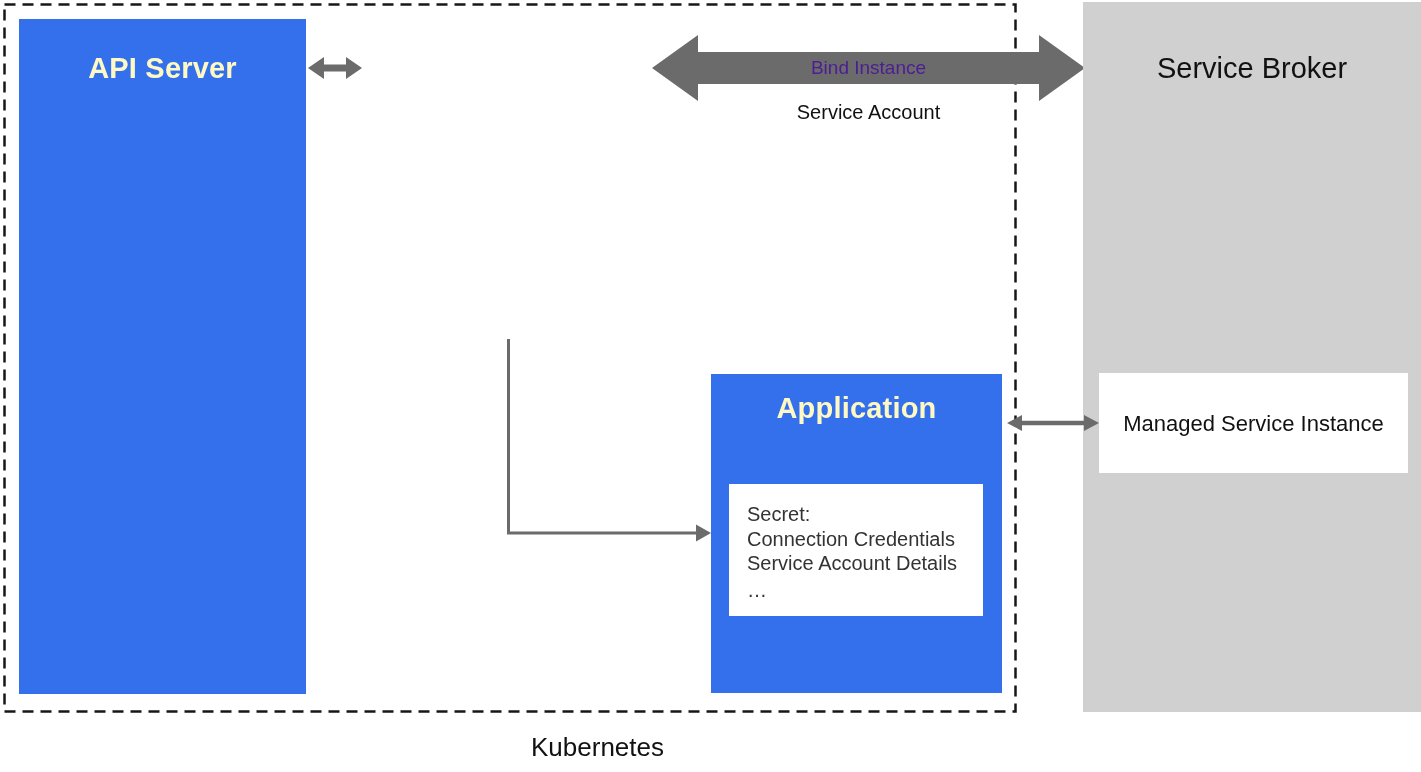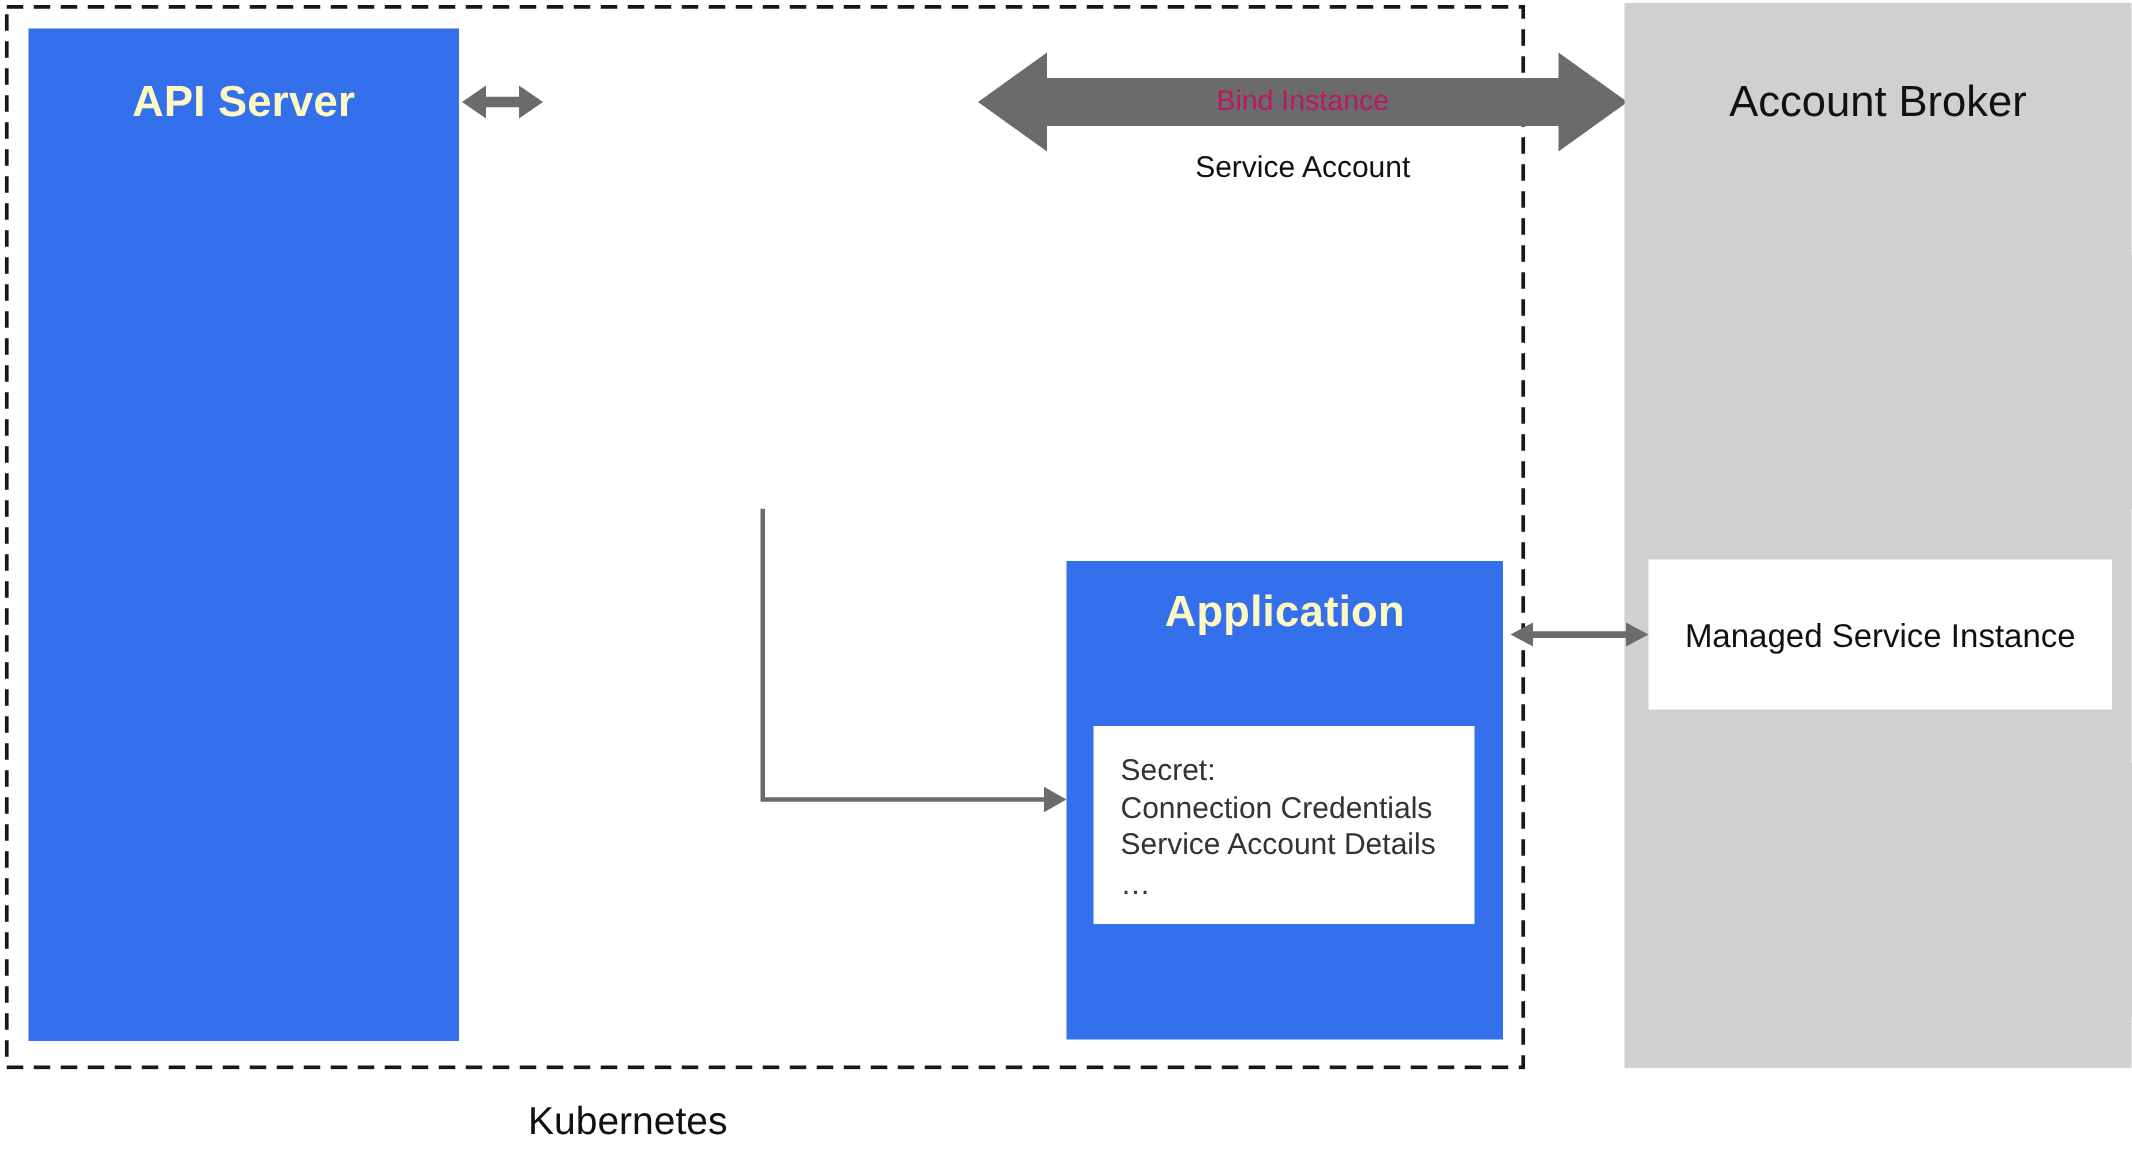--- a/index.html
+++ b/index.html
@@ -16,21 +16,21 @@
     width: 1421px; height: 772px; overflow: hidden;
   }
   .canvas { position: relative; width: 1421px; height: 772px; background: #ffffff; }
 
   .abs { position: absolute; }
 
   
   .k8s-border { left: 3px; top: 3px; }
   .k8s-label {
     left: 352px; top: 732px; width: 312px;
-    text-align: left; font-size: 26px; line-height: 30px; color: var(--text-black);
+    text-align: right; font-size: 26px; line-height: 30px; color: var(--text-black);
   }
 
   
   .box-blue { background: var(--blue); }
   .box-title {
     position: absolute; left: 0; width: 100%;
     text-align: center; color: #fef9c3; font-weight: bold;
     font-size: 29px; line-height: 36px; letter-spacing: 0.2px;
   }
 
@@ -69,21 +69,21 @@
   .msi-box {
     position: absolute; left: 16px; top: 371px; width: 309px; height: 100px;
     background: #ffffff; display: flex; align-items: center; justify-content: center;
     text-align: center; color: var(--text-black); font-size: 22px; line-height: 33px;
     padding: 1px 18px;
   }
 
   
   .bind-label {
     left: 652px; top: 56px; width: 433px; text-align: center;
-    color: #be185d; font-size: 19px; line-height: 24px;
+    color: #4c1d95; font-size: 19px; line-height: 24px;
   }
   .service-account-label {
     left: 652px; top: 100px; width: 433px; text-align: center;
     color: var(--text-black); font-size: 20px; line-height: 24px;
   }
 
   .arrow-fill { fill: var(--arrow-gray); }
   .arrow-stroke { stroke: var(--arrow-gray); fill: none; }
   .dash-stroke { stroke: #171717; fill: none; }
 </style>
@@ -120,21 +120,21 @@
     <div class="box-title">Application</div>
     <div class="secret-box">
       <div class="secret-title">Secret:</div>
       <div class="secret-line">Connection Credentials</div>
       <div class="secret-line">Service Account Details</div>
       <div class="secret-line secret-ellipsis">…</div>
     </div>
   </div>
 
   <div class="abs service-broker">
-    <div class="broker-title">Account Broker</div>
+    <div class="broker-title">Service Broker</div>
     <div class="msi-box">
       <span>Managed Service Instance</span>
     </div>
   </div>
 
   <svg class="abs" style="left:1004px; top:413px;" width="98" height="20" viewBox="0 0 98 20">
     <line class="arrow-stroke" stroke-width="4.5" x1="14" y1="10" x2="84" y2="10"></line>
     <polygon class="arrow-fill" points="3,10 18,2 18,18"></polygon>
     <polygon class="arrow-fill" points="95,10 80,2 80,18"></polygon>
   </svg>

